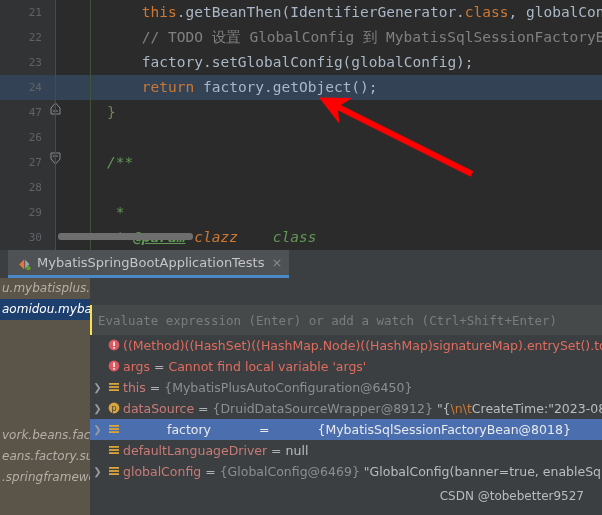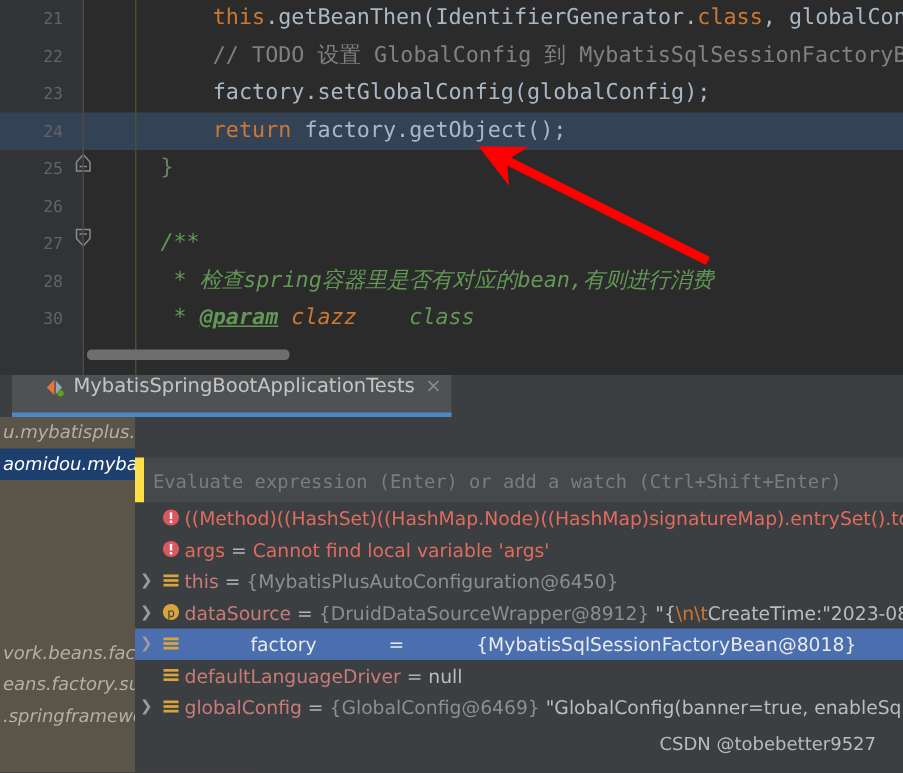--- a/index.html
+++ b/index.html
@@ -57,22 +57,22 @@
     background: #6e6e6e; border-radius: 3px; z-index: 5;
   }
 
   
   .tabbar {
     position: absolute; left: 0; top: 250px; width: 602px; height: 28px;
     background: #3c3f41;
   }
   .tab {
     position: absolute; left: 8px; top: 0; height: 28px;
-    background: #4e5254; display: flex; 
-    padding: 0 7px 0 22px; border-bottom: 3px solid #4a88c7;
+    background: #4e5254; display: flex; align-items: center;
+    padding: 0 7px 0 10px; border-bottom: 3px solid #4a88c7;
   }
   .tab-run-icon { position: relative; width: 13px; height: 13px; margin-right: 6px; }
   .tab-label { color: #c5c5c5; font-size: 13px; font-family: "DejaVu Sans", sans-serif; }
   .tab-close { color: #888b8d; font-size: 13px; margin-left: 7px; }
 
   
   .debug {
     position: absolute; left: 0; top: 278px; width: 602px; height: 237px;
     background: #3c3f41;
   }
@@ -81,21 +81,21 @@
     display: flex; align-items: center;
   }
   .filter-ico { margin-left: 36px; width: 14px; height: 14px; }
   .caret-dn {
     margin-left: 10px; width: 0; height: 0;
     border-left: 5px solid transparent; border-right: 5px solid transparent;
     border-top: 5px solid #a0a0a0;
   }
   .eval-field {
     position: absolute; left: 90px; top: 0; width: 512px; height: 30px;
-    background: #45494a; border-left: 6px solid #fde047;
+    background: #45494a; border-left: 2px solid #fde047;
     display: flex; align-items: center; padding-left: 6px;
   }
   .eval-ph {
     color: #7a7d80; font-size: 12.5px;
     font-family: "DejaVu Sans Mono", monospace;
   }
 
   
   .vars {
     position: absolute; left: 90px; top: 57px; width: 512px; height: 180px;
@@ -148,30 +148,31 @@
 
   <div class="editor">
     <div class="gutter-bg"></div>
     <div class="gutter-sep"></div>
     <div class="vline"></div>
     <div id="code-lines">
         <div class="code-row"><span class="gutter-num">21</span><span class="code-text"><span class="t-plain">        </span><span class="t-kw">this</span><span class="t-plain">.getBeanThen(IdentifierGenerator.</span><span class="t-kw">class</span><span class="t-plain">, globalConfig::se</span></span></div>
         <div class="code-row"><span class="gutter-num">22</span><span class="code-text"><span class="t-com">        // TODO 设置 GlobalConfig 到 MybatisSqlSessionFactoryBean</span></span></div>
         <div class="code-row"><span class="gutter-num">23</span><span class="code-text"><span class="t-plain">        factory.setGlobalConfig(globalConfig);</span></span></div>
         <div class="code-row hl"><span class="gutter-num">24</span><span class="code-text"><span class="t-plain">        </span><span class="t-kw">return</span><span class="t-plain"> factory.getObject();</span></span></div>
-        <div class="code-row"><span class="gutter-num">25</span><span class="gutter-fold"><svg width="11" height="14" viewBox="0 0 11 14">
+        <div class="code-row"><span class="gutter-num">47</span><span class="gutter-fold"><svg width="11" height="14" viewBox="0 0 11 14">
               <path d="M1 12 H10 V6 L5.5 1 L1 6 Z" fill="none" stroke="#8a8a8a" stroke-width="1"></path>
               <line x1="3" y1="9" x2="8" y2="9" stroke="#8a8a8a" stroke-width="1"></line>
             </svg></span><span class="code-text"><span class="t-green">    }</span></span></div>
         <div class="code-row"><span class="gutter-num">26</span><span class="code-text"></span></div>
         <div class="code-row"><span class="gutter-num">27</span><span class="gutter-fold"><svg width="11" height="14" viewBox="0 0 11 14">
               <path d="M1 1 H10 V7 L5.5 12 L1 7 Z" fill="none" stroke="#8a8a8a" stroke-width="1"></path>
               <line x1="3" y1="4" x2="8" y2="4" stroke="#8a8a8a" stroke-width="1"></line>
             </svg></span><span class="code-text"><span class="t-doc">    /**</span></span></div>
-        <div class="code-row"><span class="gutter-num">28</span><span class="code-text"><span class="t-doc">     * 检查spring容器里是否有对应的bean,有则进行消费</span></span></div>
+        <div class="code-row"><span class="gutter-num">28</span></div>
+        <div class="code-row"><span class="gutter-num">29</span><span class="code-text"><span class="t-doc">     *</span></span></div>
         <div class="code-row"><span class="gutter-num">30</span><span class="code-text"><span class="t-doc">     * </span><span class="t-doctag">@param</span><span class="t-docparam"> clazz</span><span class="t-doc">    class</span></span></div>
       </div>
     <div class="hscroll"></div>
   </div>
 
   <svg class="ovl" width="602" height="515">
     <defs>
       <marker id="ah" markerWidth="5" markerHeight="5" refX="2.2" refY="2.5" orient="auto" markerUnits="strokeWidth">
         <path d="M0,0.1 L5,2.5 L0,4.9 L1.5,2.5 Z" fill="#fe0000"></path>
       </marker>

